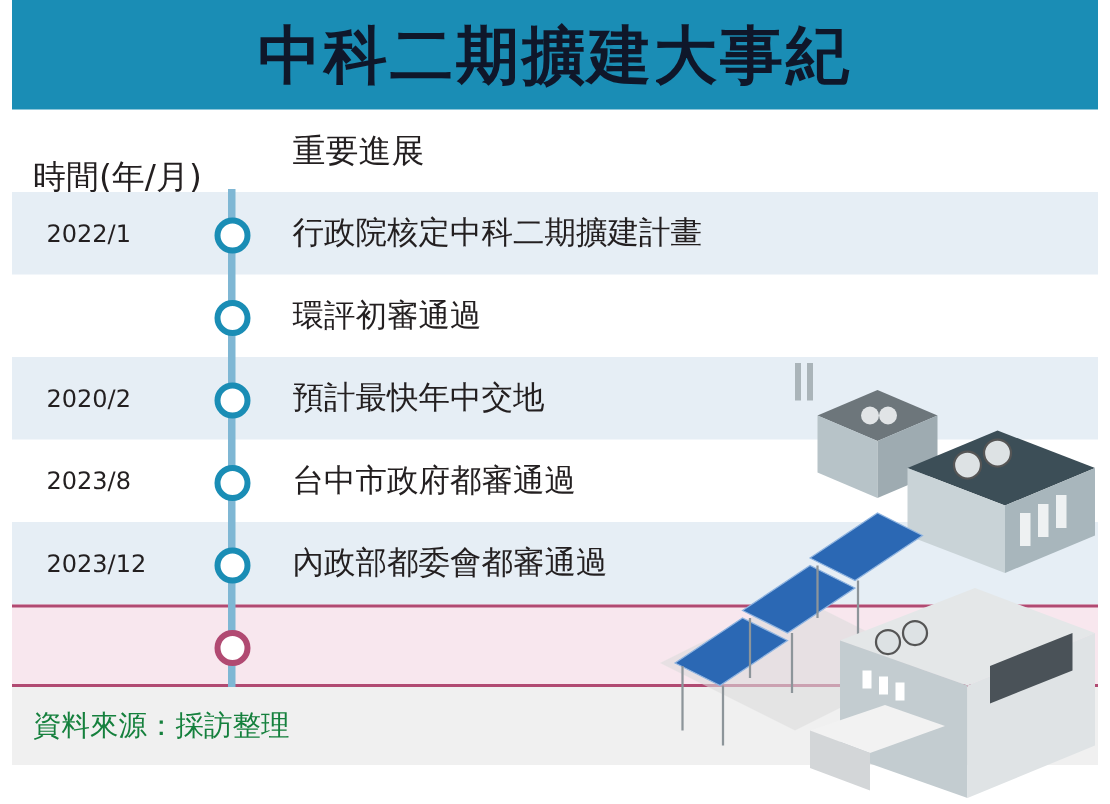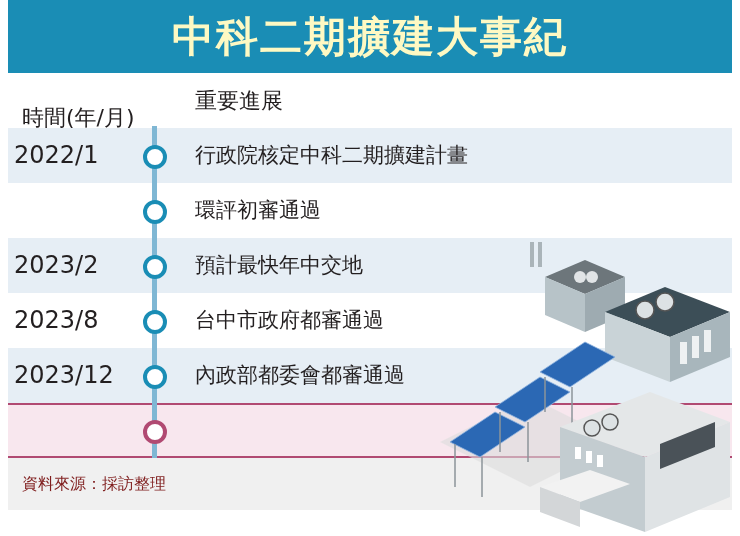--- a/index.html
+++ b/index.html
@@ -1,54 +1,54 @@
 <!DOCTYPE html>
 <html><head>
 <meta charset="utf-8">
 <style>
   html, body { margin:0; padding:0; background:#ffffff; }
   body { width:740px; height:536px; position:relative; overflow:hidden;
          font-family:"DejaVu Sans","Liberation Sans",sans-serif; color:#231f20; }
   .title-bar { position:absolute; left:8px; top:0; width:724px; height:73px;
                background:#1a8db5; display:flex; align-items:center; justify-content:center; }
-  .title-bar h1 { margin:0; color:#fef9c3; font-size:42px; font-weight:bold; letter-spacing:2px; }
+  .title-bar h1 { margin:0; color:#0f172a; font-size:42px; font-weight:bold; letter-spacing:2px; }
   .col-head { position:absolute; top:86px; font-size:22px; color:#231f20; }
   .row { position:absolute; left:8px; width:724px; height:55px; }
   .row.alt { background:#e6eef5; }
   .row.hl { background:#f8e7ee; border-top:2px solid #b14a72; border-bottom:2px solid #b14a72; box-sizing:border-box; }
-  .row .date { position:absolute; left:6px; top:0; line-height:55px; font-size:24px; }
+  .row .date { position:absolute; left:23px; top:0; line-height:55px; font-size:16px; }
   .row.hl .date { font-weight:bold; }
   .row .event { position:absolute; left:187px; top:0; line-height:55px; font-size:21px; }
   .timeline-line { position:absolute; left:152px; top:126px; width:5px; height:332px; background:#7fb7d4; }
   .node { position:absolute; left:143px; width:16px; height:16px; border-radius:50%;
           background:#ffffff; border:4px solid #1a8db5; }
   .node.hl { border-color:#b14a72; }
   .footer { position:absolute; left:8px; top:458px; width:724px; height:52px; background:#f0f0f0; }
-  .footer span { position:absolute; left:14px; top:0; line-height:52px; font-size:16px; color:#7f1d1d; }
+  .footer span { position:absolute; left:14px; top:0; line-height:52px; font-size:19px; color:#15803d; }
   .illus { position:absolute; left:420px; top:232px; width:312px; height:300px; }
 </style>
 </head>
 <body>
 
 <div class="title-bar">
   <h1>中科二期擴建大事紀</h1>
 </div>
 
 <div class="col-head" style="left:22px;margin-top:17px;">時間(年/月)</div>
 <div class="col-head" style="left:195px;">重要進展</div>
 
 <div class="row alt" style="top:128px;">
   <span class="date">2022/1</span>
   <span class="event">行政院核定中科二期擴建計畫</span>
 </div>
 <div class="row" style="top:183px;">
   <span class="event">環評初審通過</span>
 </div>
 <div class="row alt" style="top:238px;">
-  <span class="date">2023/2</span>
+  <span class="date">2020/2</span>
   <span class="event">預計最快年中交地</span>
 </div>
 <div class="row" style="top:293px;">
   <span class="date">2023/8</span>
   <span class="event">台中市政府都審通過</span>
 </div>
 <div class="row alt" style="top:348px;">
   <span class="date">2023/12</span>
   <span class="event">內政部都委會都審通過</span>
 </div>

